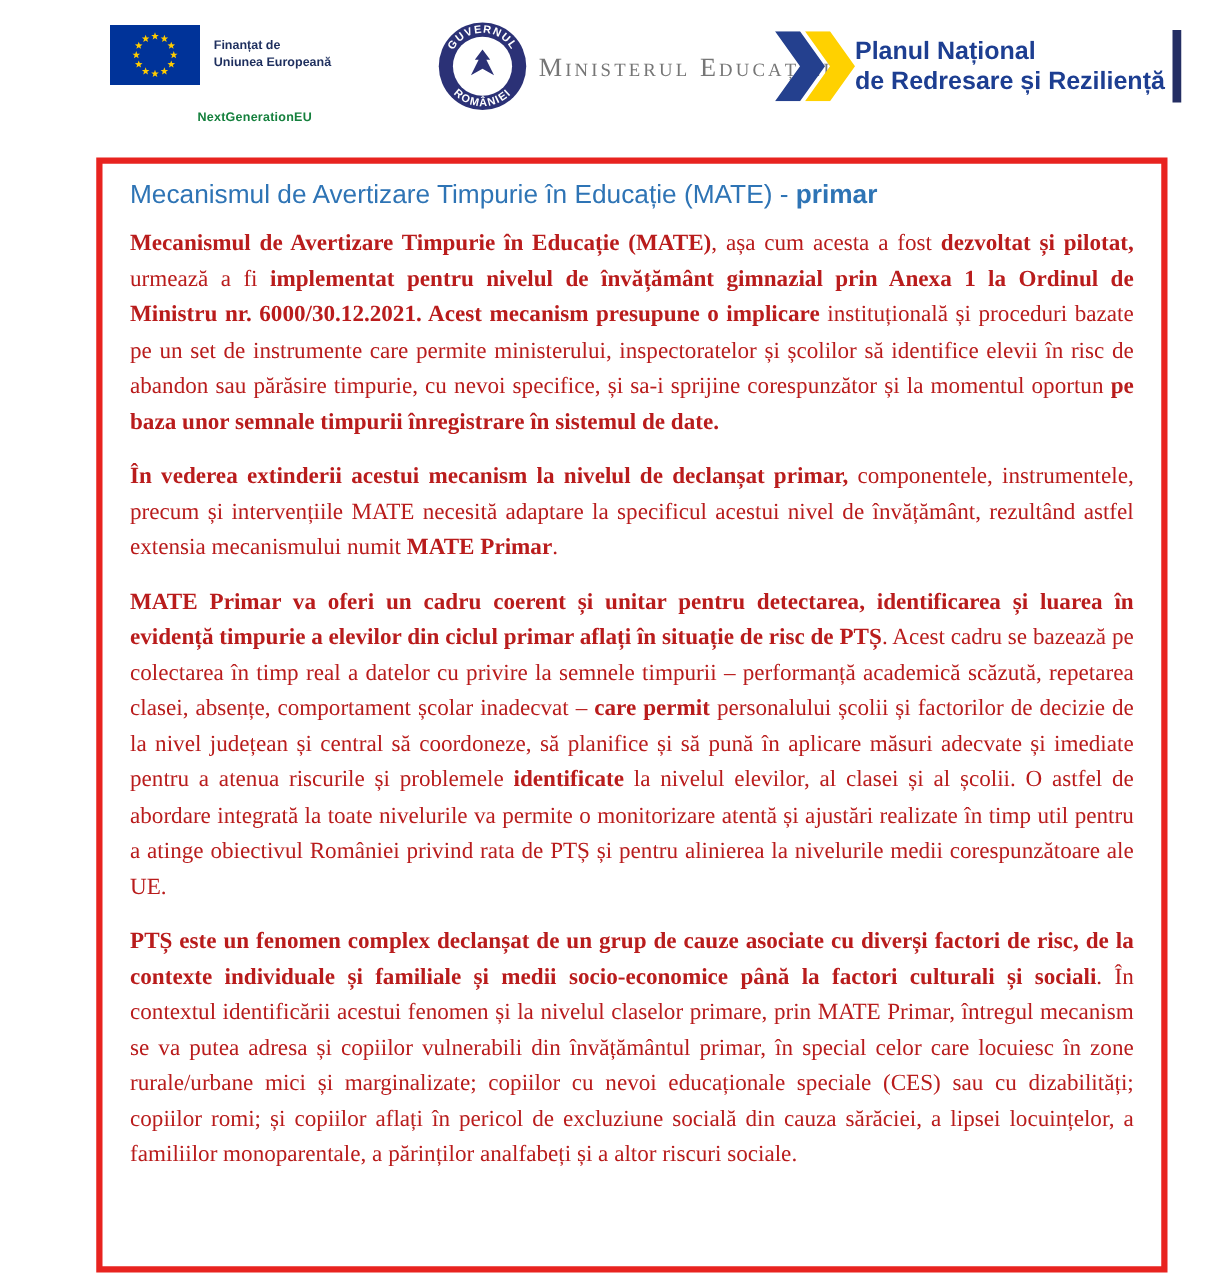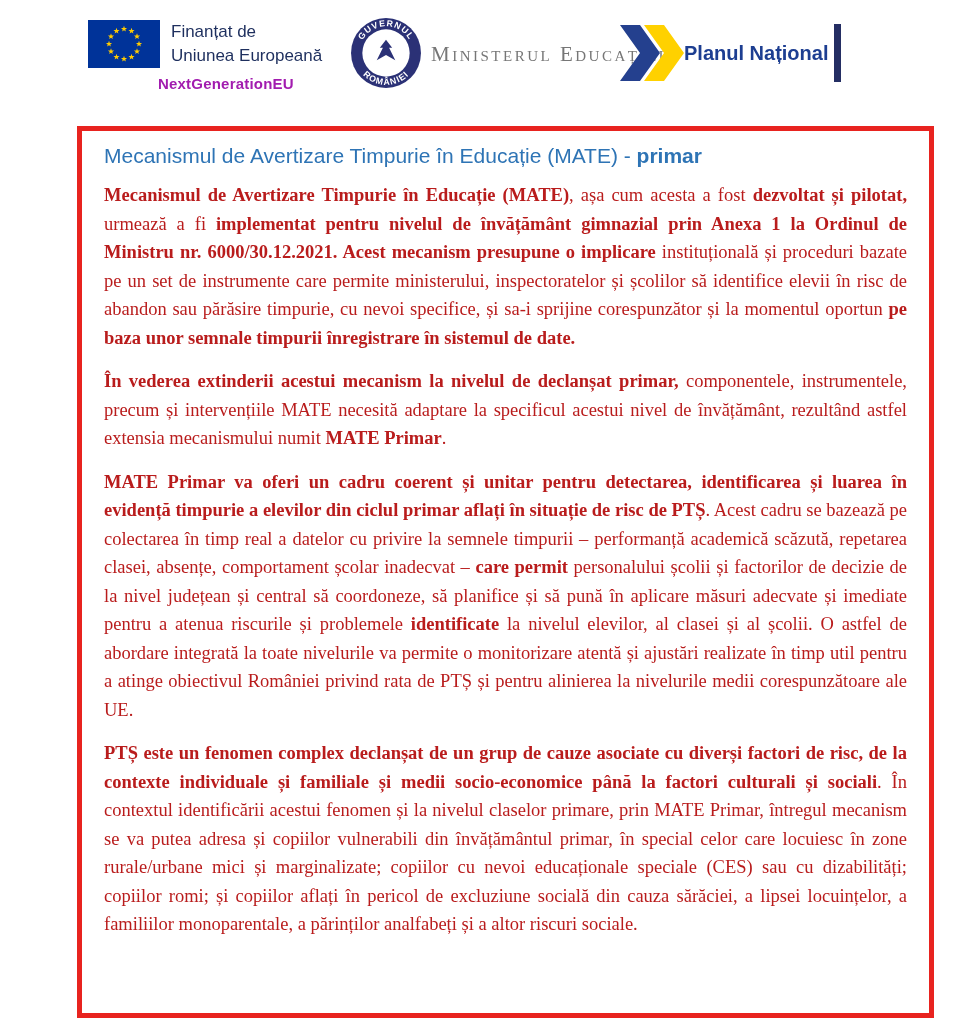--- a/index.html
+++ b/index.html
@@ -7,26 +7,26 @@
   .page {
     position:relative; width:978px; height:1024px; background:#fff;
     overflow:hidden; font-family:"Liberation Serif", serif; color:#111;
   }
   
   .hdr { position:absolute; left:0; top:0; width:978px; height:120px; }
   .eu-block { position:absolute; left:88px; top:20px; }
   .eu-top { display:flex; align-items:center; gap:11px; }
   .eu-flag { width:72px; height:48px; display:block; }
   .eu-txt {
-    font-family:"Liberation Sans", sans-serif; font-weight:normal;
-    color:#1e2f5e; font-size:17px; line-height:1.4;
+    font-family:"Liberation Sans", sans-serif; font-weight:bold;
+    color:#1e2f5e; font-size:10px; line-height:1.4;
   }
   .eu-ngeu {
-    margin:7px 0 0 70px; font-family:"Liberation Sans", sans-serif;
-    font-weight:bold; color:#a21caf; font-size:15px; letter-spacing:.2px;
+    margin:21px 0 0 70px; font-family:"Liberation Sans", sans-serif;
+    font-weight:bold; color:#15803d; font-size:10px; letter-spacing:.2px;
   }
   .seal { position:absolute; left:350px; top:17px; width:72px; height:72px; }
   .ministry {
     position:absolute; left:431px; top:42px;
     font-family:"Liberation Serif", serif; font-variant:small-caps;
     font-size:21px; letter-spacing:2.5px; color:#767676; white-space:nowrap;
   }
   .pnrr { position:absolute; left:620px; top:24px; display:flex; align-items:center; }
   .pnrr-flag { width:64px; height:56px; display:block; }
   .pnrr-txt {
@@ -102,20 +102,21 @@
 
     <div class="ministry">Ministerul Educației</div>
 
     <div class="pnrr">
       <svg class="pnrr-flag" viewBox="0 0 64 56" xmlns="http://www.w3.org/2000/svg">
         <polygon fill="#24408e" points="0,0 20,0 40,28 20,56 0,56 20,28"></polygon>
         <polygon fill="#ffd100" points="24,0 44,0 64,28 44,56 24,56 44,28"></polygon>
       </svg>
       <div class="pnrr-txt">
         <div>Planul Național</div>
+        <div>de Redresare și Reziliență</div>
       </div>
       <div class="pnrr-bar"></div>
     </div>
 
   </header>
 
   <main class="docbox">
     <h1 class="title"><span>Mecanismul de Avertizare Timpurie în Educație (MATE) - </span><span class="b">primar</span></h1>
     <div class="docbody">
         <p class="para"><span class="b">Mecanismul de Avertizare Timpurie în Educație (MATE)</span><span>, așa cum acesta a fost </span><span class="b">dezvoltat și pilotat,</span><span> urmează a fi </span><span class="b">implementat pentru nivelul de învățământ gimnazial prin Anexa 1 la Ordinul de Ministru nr. 6000/30.12.2021. Acest mecanism presupune o implicare </span><span>instituțională și proceduri bazate pe un set de instrumente care permite ministerului, inspectoratelor și școlilor să identifice elevii în risc de abandon sau părăsire timpurie, cu nevoi specifice, și sa-i sprijine corespunzător și la momentul oportun </span><span class="b">pe baza unor semnale timpurii înregistrare în sistemul de date.</span></p>

